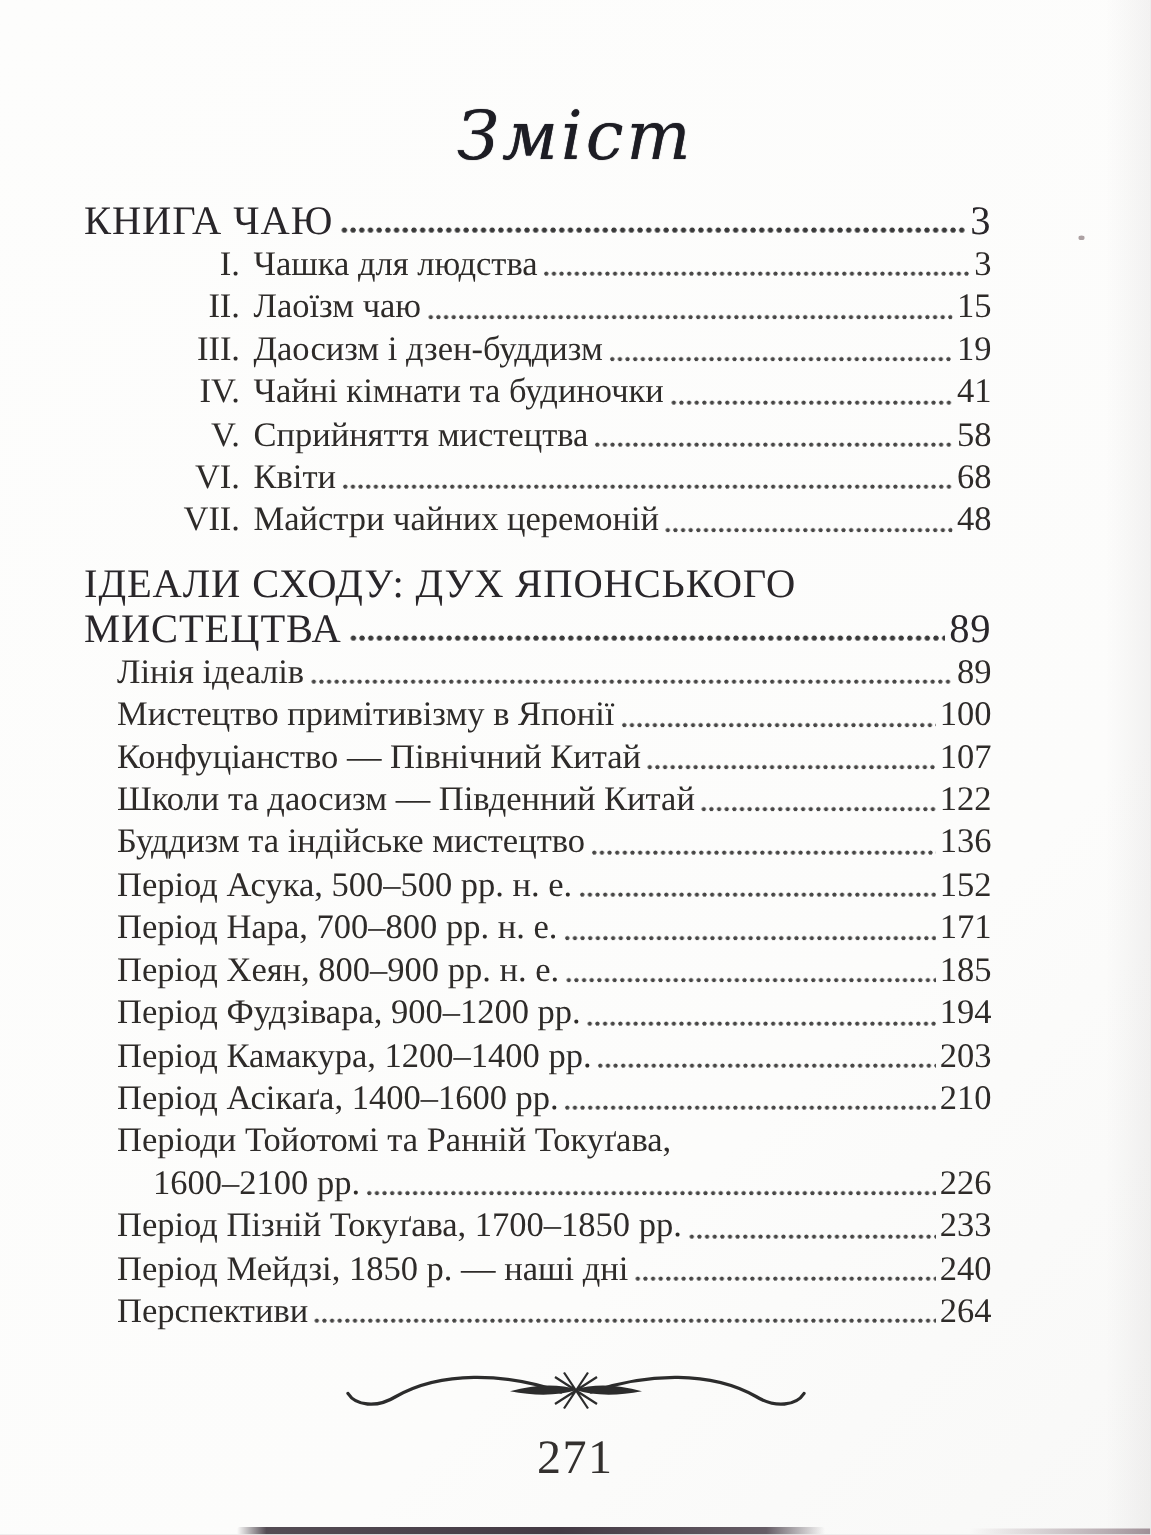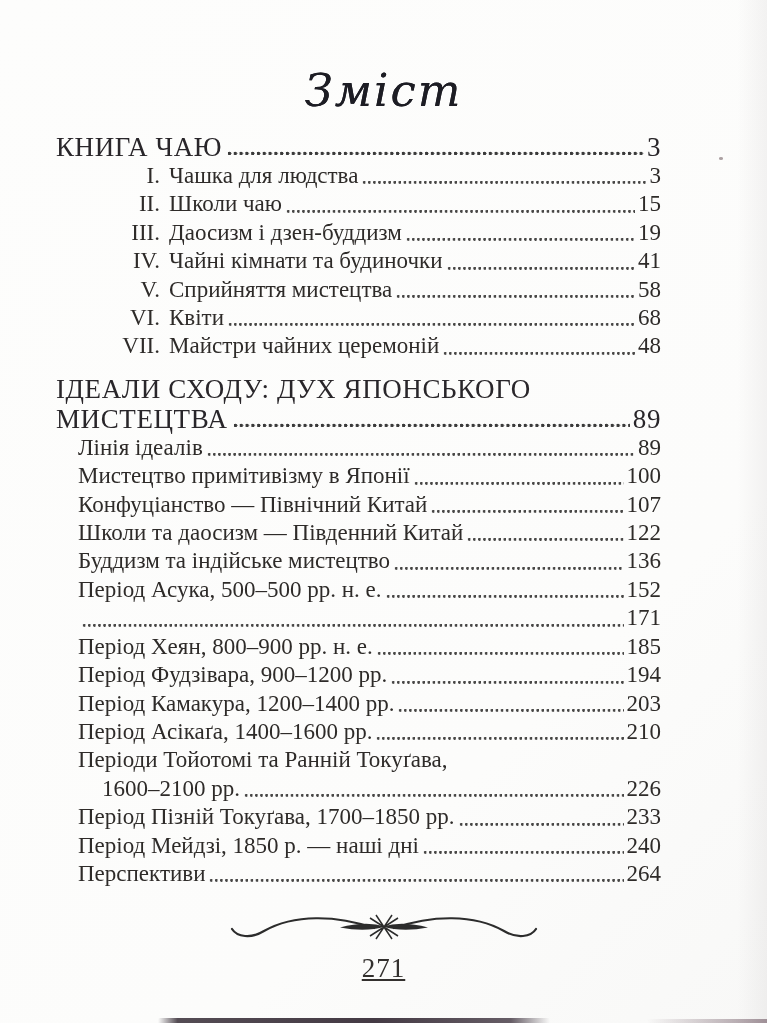--- a/index.html
+++ b/index.html
@@ -43,21 +43,21 @@
   .kind-plain { padding-left:22px; }
   .kind-plain-cont { padding-left:46px; }
   .kind-numbered .leader, .kind-plain .leader, .kind-plain-cont .leader {
     flex:1 1 auto; align-self:flex-end; height:5px; margin:0 2px 5px 4px;
     background-image:radial-gradient(circle at 2.2px 2.4px, #474645 1.2px, rgba(0,0,0,0) 1.6px);
     background-size:5.1px 5px; background-repeat:repeat-x;
   }
 
   .footer { text-align:center; }
   .flourish { display:block; margin:16px auto 0 auto; }
-  .folio { margin-top:5px; font-size:27px; letter-spacing:1px; color:#33302e;text-decoration:underline; }
+  .folio { margin-top:5px; font-size:32px; letter-spacing:1px; color:#33302e; }
 
   
   .bottom-bar {
     position:absolute; bottom:0; left:158px; width:392px; height:5px; border-radius:2px 2px 0 0;
     background:linear-gradient(90deg, rgba(42,32,42,0) 0%, rgba(42,32,42,0.8) 5%,
                rgba(48,37,48,0.9) 55%, rgba(52,40,52,0.75) 90%, rgba(42,32,42,0) 100%);
   }
   .corner-smudge {
     position:absolute; bottom:0; right:0; width:120px; height:4px;
     background:linear-gradient(90deg, rgba(70,45,60,0), rgba(80,50,65,0.5));
@@ -80,21 +80,21 @@
         <span class="pagenum">3</span>
       </div>
       <div class="row kind-numbered">
         <span class="numeral">I.</span>
         <span class="label">Чашка для людства</span>
         <span class="leader"></span>
         <span class="pagenum">3</span>
       </div>
       <div class="row kind-numbered">
         <span class="numeral">II.</span>
-        <span class="label">Школи чаю</span>
+        <span class="label">Лаоїзм чаю</span>
         <span class="leader"></span>
         <span class="pagenum">15</span>
       </div>
       <div class="row kind-numbered">
         <span class="numeral">III.</span>
         <span class="label">Даосизм і дзен-буддизм</span>
         <span class="leader"></span>
         <span class="pagenum">19</span>
       </div>
       <div class="row kind-numbered">
@@ -153,20 +153,21 @@
         <span class="label">Буддизм та індійське мистецтво</span>
         <span class="leader"></span>
         <span class="pagenum">136</span>
       </div>
       <div class="row kind-plain">
         <span class="label">Період Асука, 500–500 рр. н. е.</span>
         <span class="leader"></span>
         <span class="pagenum">152</span>
       </div>
       <div class="row kind-plain">
+        <span class="label">Період Нара, 700–800 рр. н. е.</span>
         <span class="leader"></span>
         <span class="pagenum">171</span>
       </div>
       <div class="row kind-plain">
         <span class="label">Період Хеян, 800–900 рр. н. е.</span>
         <span class="leader"></span>
         <span class="pagenum">185</span>
       </div>
       <div class="row kind-plain">
         <span class="label">Період Фудзівара, 900–1200 рр.</span>

